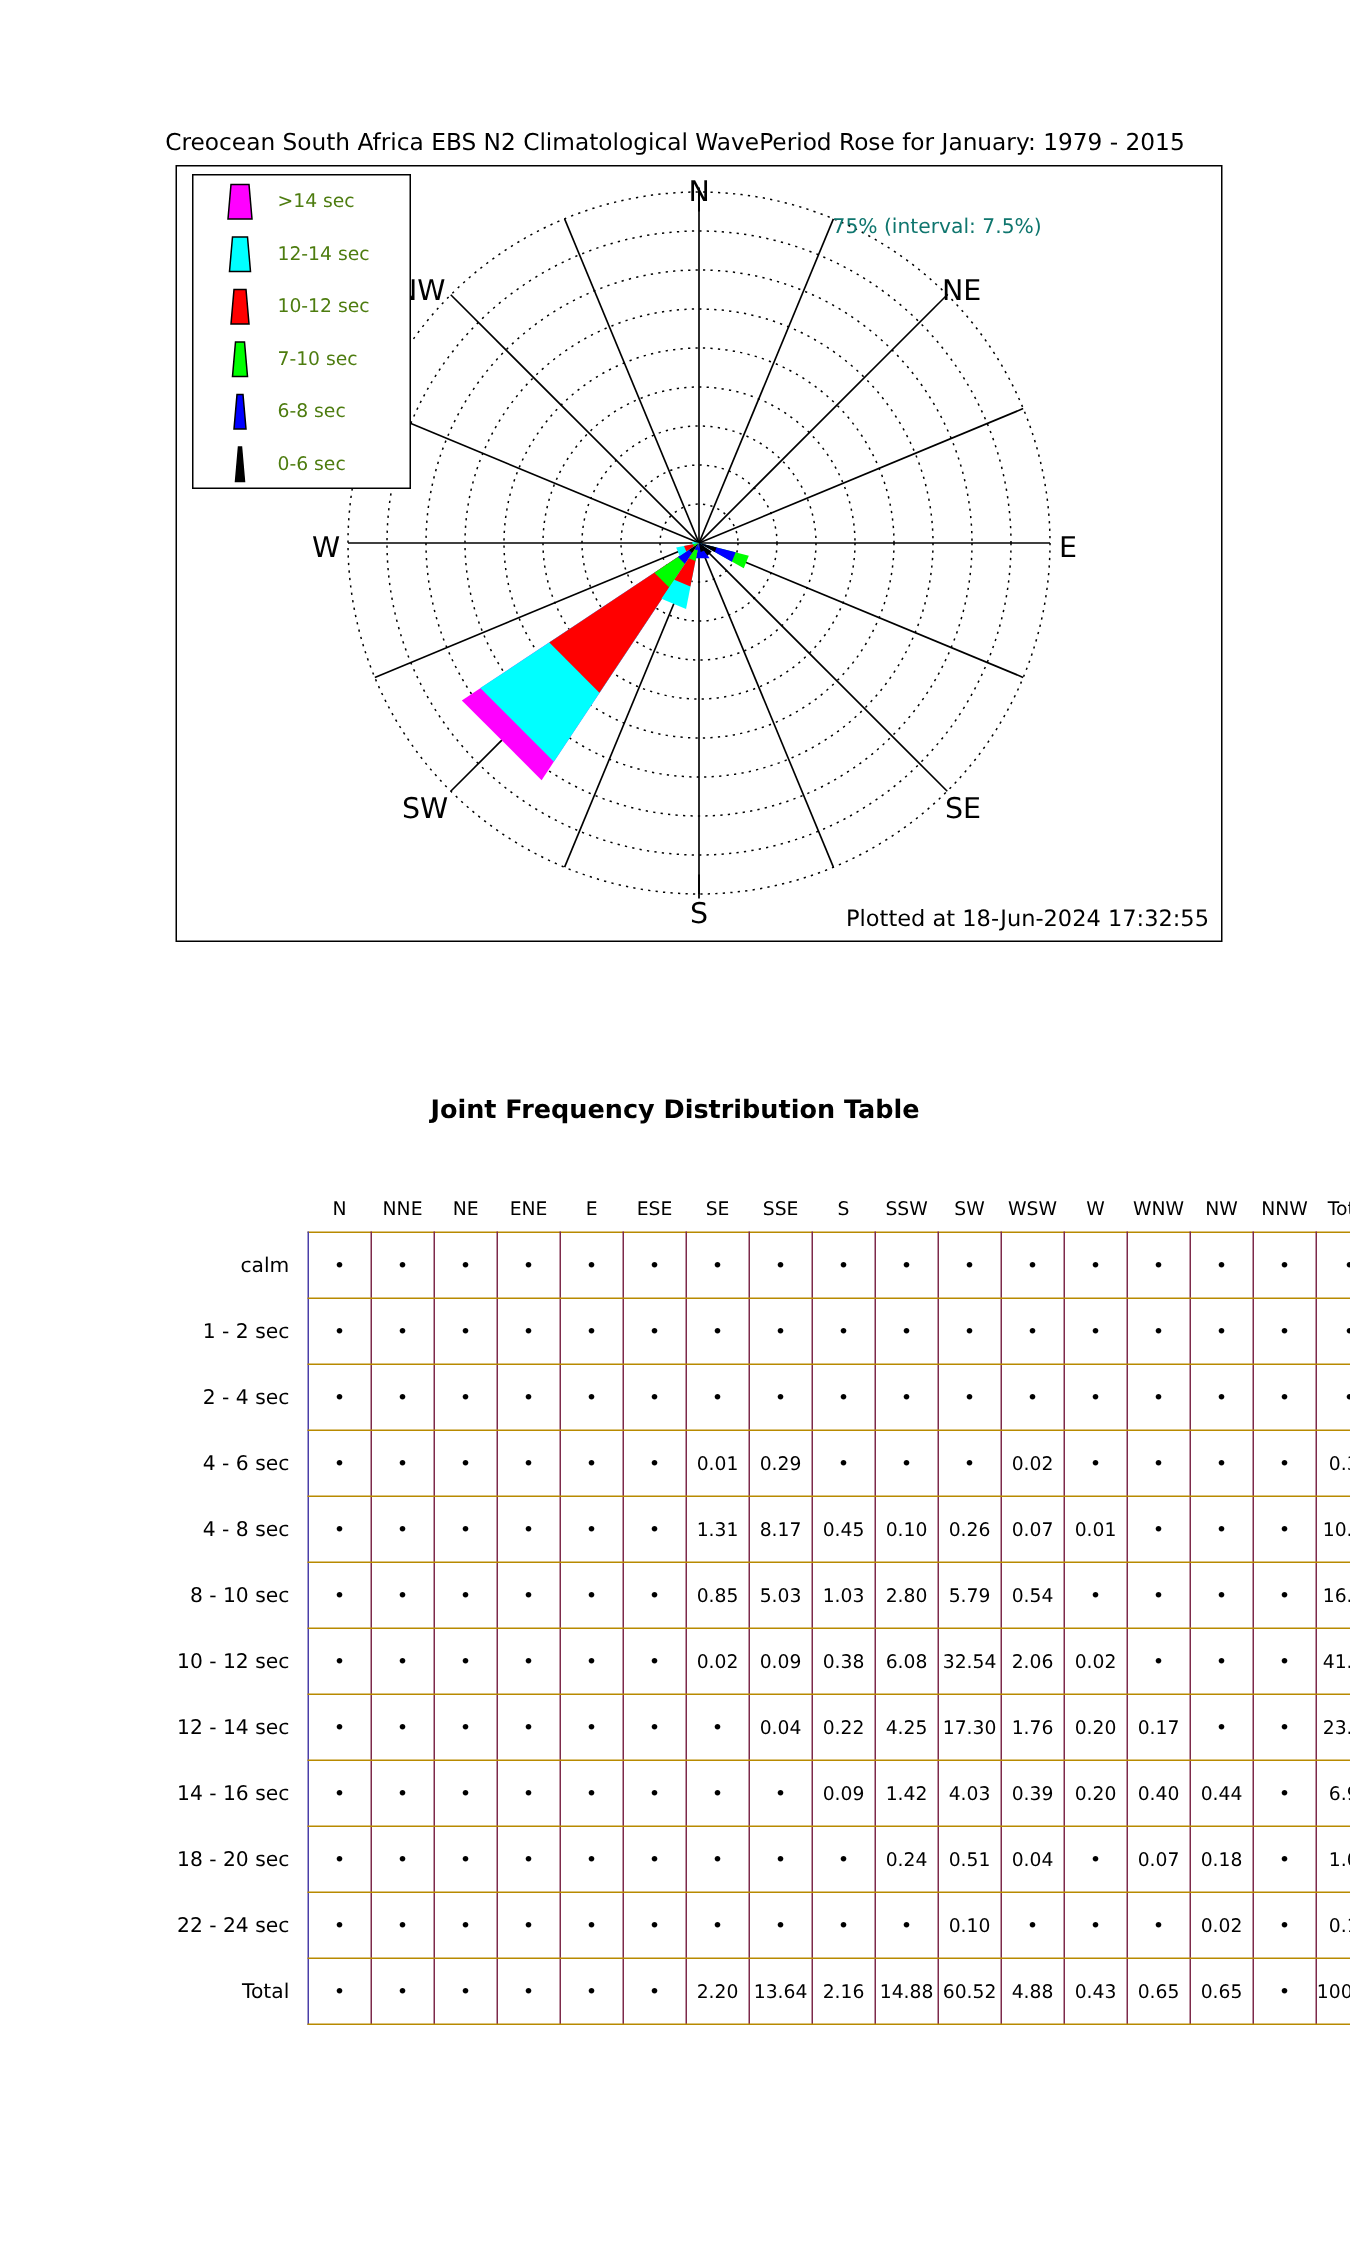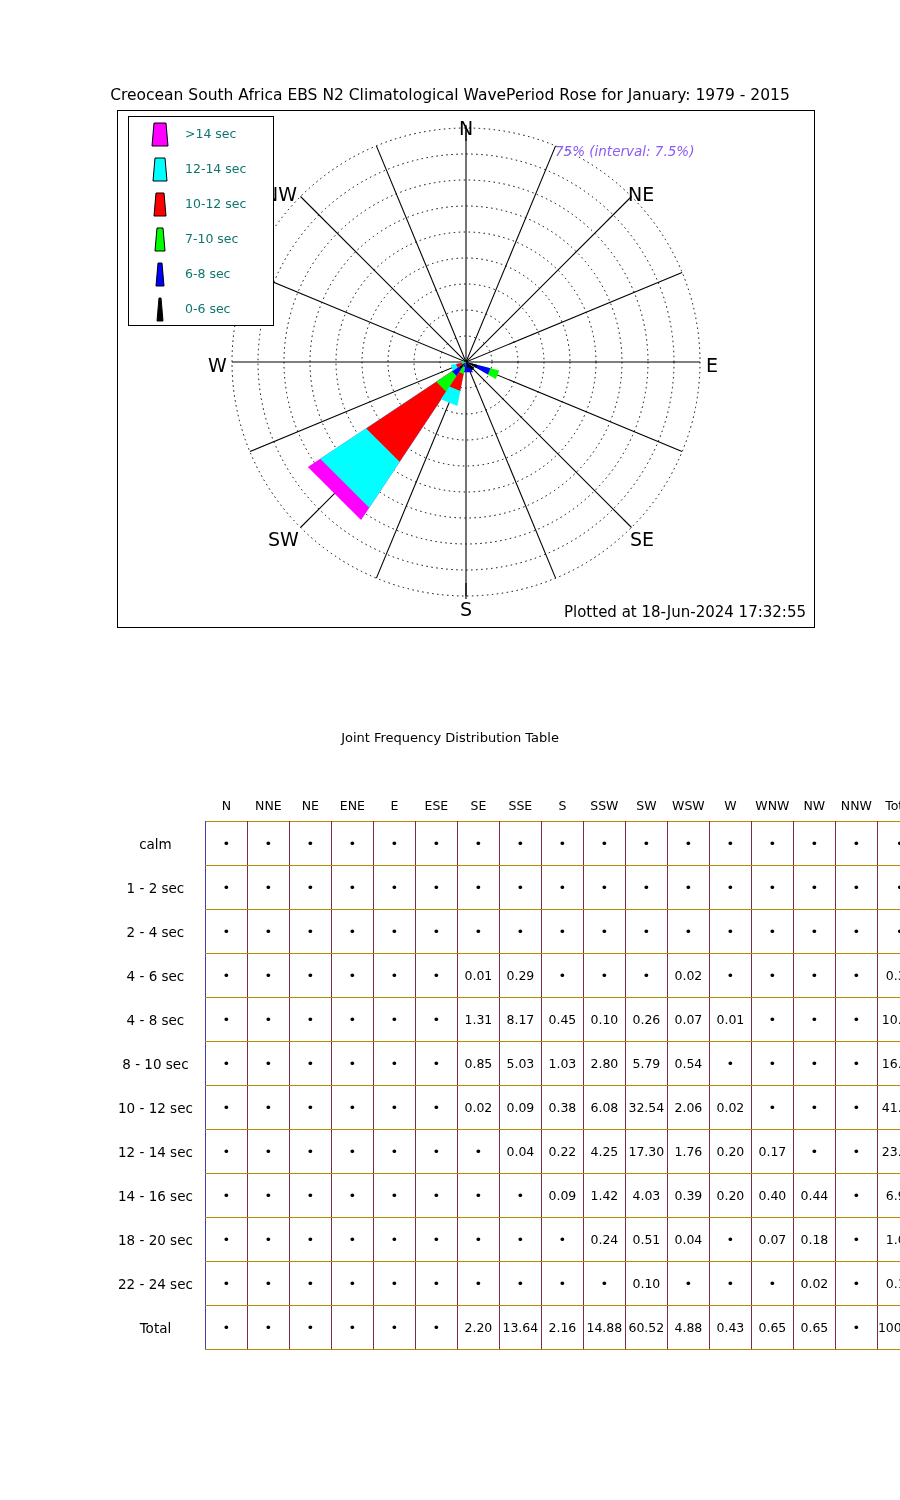--- a/index.html
+++ b/index.html
@@ -61,58 +61,57 @@
     position: absolute;
     left: 0;
     width: 146px;
     height: 35px;
   }
   .legend-label {
     position: absolute;
     left: 56px;
     top: 9px;
     font-size: 12.5px;
-    color: #0f766e;
+    color: #4d7c0f;
     white-space: nowrap;
   }
 
   
   .compass {
     position: absolute;
     font-size: 19px;
     color: #000;
     font-family: "DejaVu Sans", sans-serif;
   }
 
   #pct-label {
     position: absolute;
     font-size: 13.5px;
-    color: #8b5cf6;
+    color: #0f766e;
     white-space: nowrap;
-    font-style: italic;
   }
 
   #plot-stamp {
     position: absolute;
     right: 8px;
     bottom: 6px;
     font-size: 15px;
     color: #000;
     white-space: nowrap;
   }
 
   
   #table-title {
     position: absolute;
     left: 0;
     top: 730px;
     width: 900px;
     text-align: center;
-    font-size: 13px;
-    font-weight: normal;
+    font-size: 17px;
+    font-weight: bold;
     color: #000;
   }
 
   #jfd-wrap {
     position: absolute;
     left: 0;
     top: 792px;
     width: 900px;
   }
   table.jfd {
@@ -131,20 +130,21 @@
   table.jfd thead th {
     height: 26px;
     border: none;
     font-size: 12.5px;
     padding-bottom: 3px;
   }
   table.jfd thead th.rowhead-blank {
     border: none;
   }
   table.jfd tbody td.rowhead {
+    text-align: right;
     padding-right: 12px;
     border: none;
     white-space: nowrap;
     font-size: 13.5px;
     width: 118px;
   }
   table.jfd tbody td.cell {
     border-right: 1px solid #7d2a4a;
     border-bottom: 1px solid #b88a00;
     width: 41px;

